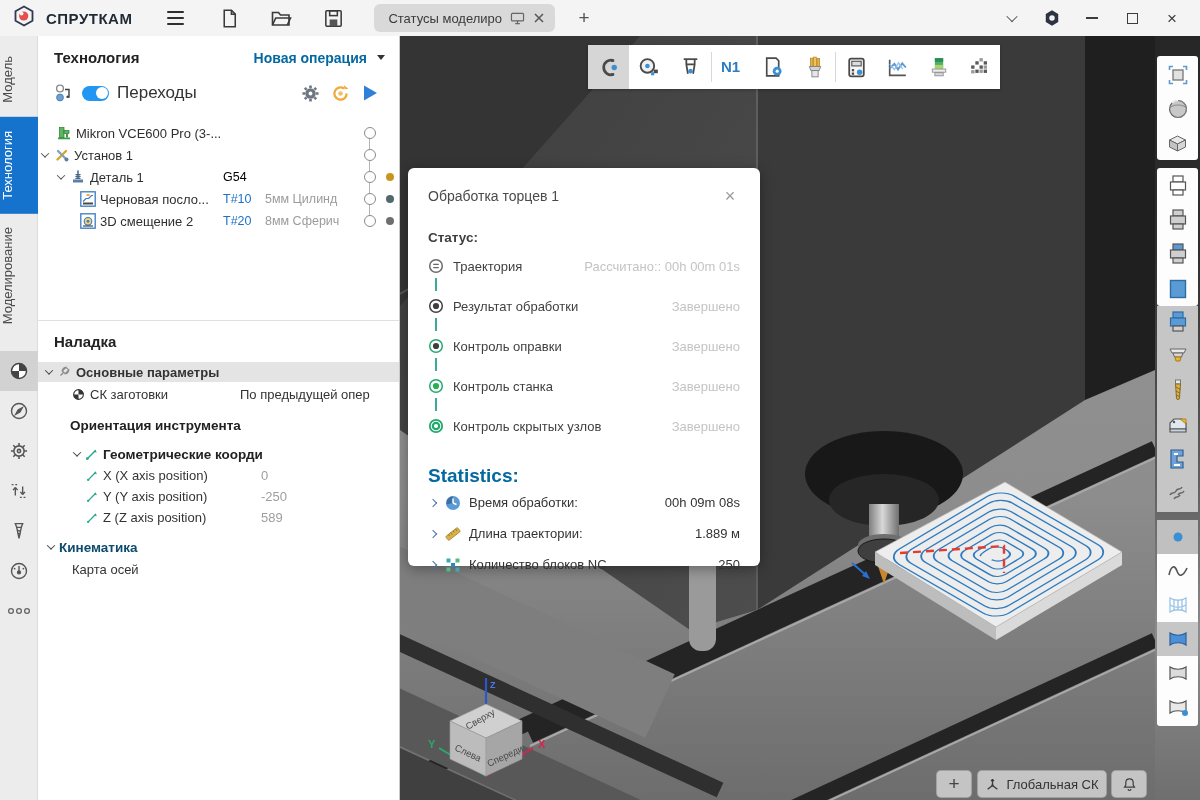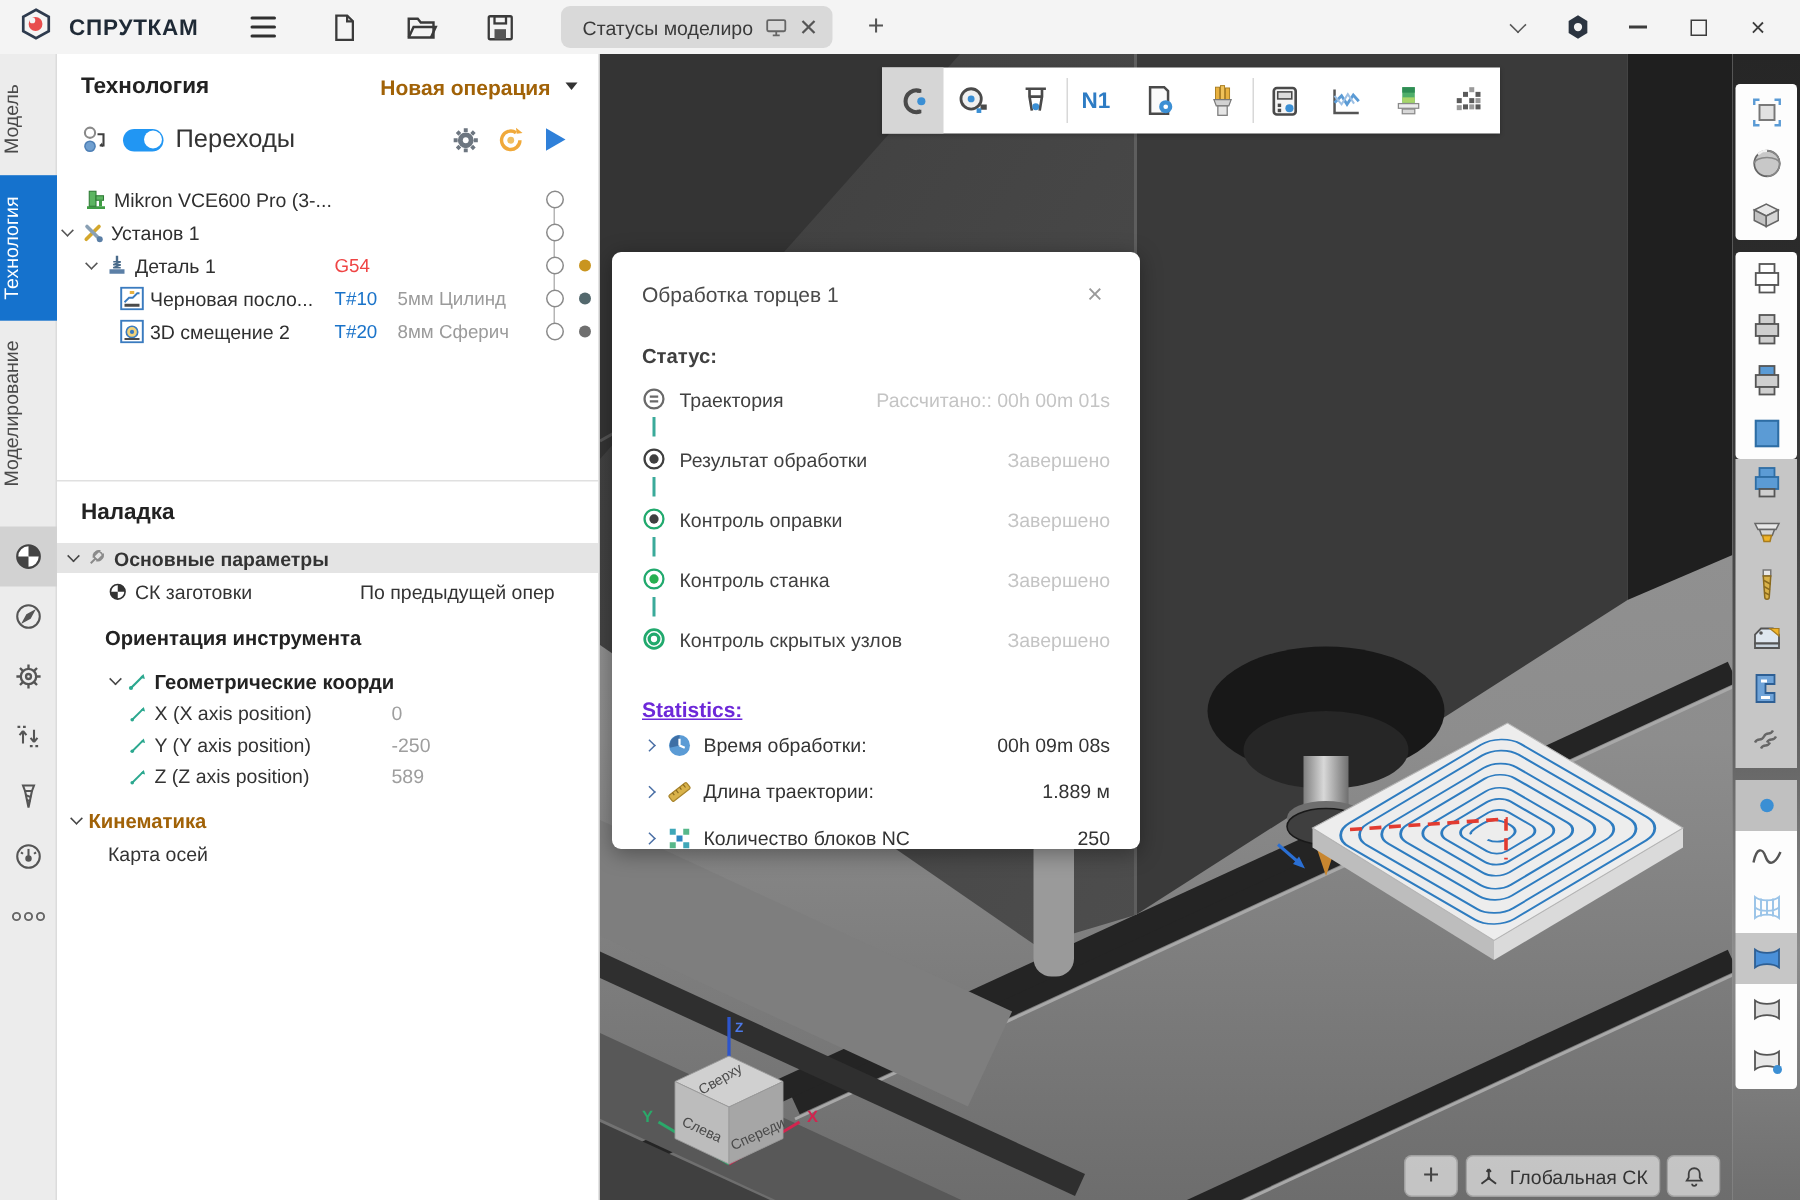--- a/index.html
+++ b/index.html
@@ -33,39 +33,39 @@
   .vtab.active { background:#1572cd; color:#fff; }
   .side-icons { margin-top:12px; display:flex; flex-direction:column; align-items:center; width:38px; }
   .side-ic { width:38px; height:40px; display:flex; align-items:center; justify-content:center; cursor:pointer; }
   .side-ic.active { background:#d2d2d2; }
 
   
   .panel { width:362px; background:#fff; border-right:1px solid #c9c9c9; display:flex; flex-direction:column; }
   .panel-head { display:flex; align-items:center; justify-content:space-between; padding:13px 14px 0 16px; }
   .panel-title { font-size:15px; font-weight:700; color:#222; }
   .new-op { display:flex; align-items:center; gap:10px; cursor:pointer; }
-  .new-op-label { font-size:14px; font-weight:700; color:#a16207; }
+  .new-op-label { font-size:14px; font-weight:700; color:#0369a1; }
   .caret-down { width:0; height:0; border-left:4.5px solid transparent; border-right:4.5px solid transparent; border-top:5.5px solid #333; }
   .toggle-row { display:flex; align-items:center; margin:14px 14px 0 16px; }
   .toggle { width:27px; height:15px; border-radius:8px; background:#2196f3; position:relative; margin:0 8px; cursor:pointer; }
   .toggle i { position:absolute; right:1.5px; top:1.5px; width:12px; height:12px; background:#fff; border-radius:50%; }
   .toggle-label { font-size:17px; color:#333; }
   .toggle-row .spacer { flex:1; }
   .act-ic { width:30px; height:26px; display:flex; align-items:center; justify-content:center; cursor:pointer; }
 
   .tree { margin-top:16px; }
   .trow { display:flex; align-items:center; height:22px; font-size:13px; position:relative; }
   .trow.sel { background:#e3e3e3; }
   .tchev { width:14px; display:flex; justify-content:center; }
   .tchev .chev { width:6px; height:6px; border-color:#555; }
   .ticon { width:20px; display:flex; justify-content:center; align-items:center; }
   .tlabel { flex:1; min-width:0; white-space:nowrap; overflow:hidden; color:#2f2f2f; padding-left:2px; }
   .ttag { width:42px; font-size:12.5px; }
   .ttag.blue { color:#1a73c9; }
-  .ttag.gray { color:#ef4444; }
+  .ttag.gray { color:#000000; }
   .ttool { width:94px; font-size:12.5px; white-space:nowrap; overflow:hidden; }
   .ttool.dark { color:#4a4a4a; }
   .ttool.gray { color:#9b9b9b; }
   .tnode { width:22px; height:22px; position:relative; display:flex; align-items:center; justify-content:center; }
   .tnode .vline { position:absolute; left:10px; width:1px; background:#b5b5b5; top:0; bottom:0; }
   .tnode.first .vline { top:50%; }
   .tnode.last .vline { bottom:50%; }
   .tnode .circ { width:12px; height:12px; border-radius:50%; border:1.5px solid #8a8a8a; background:#fff; position:relative; z-index:1; }
   .tnode .circ.ok { border-color:#21a96d; }
   .tnode .circ.ok::after { content:""; position:absolute; left:2px; top:2px; width:5px; height:5px; border-radius:50%; background:#21a96d; }
@@ -77,21 +77,21 @@
   .group-bar { background:#e4e4e4; display:flex; align-items:center; gap:5px; height:20px; padding-left:8px; margin-top:6px; font-size:13px; font-weight:700; color:#333; }
   .group-bar .chev, .geo-bar .chev, .kin-bar .chev { width:6px; height:6px; border-color:#444; }
   .cs-row { display:flex; align-items:center; height:24px; padding-left:34px; font-size:13px; }
   .cs-row .lbl { width:150px; color:#333; margin-left:5px; }
   .cs-row .val { color:#333; white-space:nowrap; overflow:hidden; flex:1; }
   .orient { font-size:13.5px; font-weight:700; color:#222; padding:12px 16px 4px 32px; }
   .geo-bar { display:flex; align-items:center; gap:5px; height:22px; padding-left:36px; font-size:13.5px; font-weight:700; color:#222; margin-top:6px; }
   .axis-row { display:flex; align-items:center; height:21px; padding-left:48px; font-size:13px; }
   .axis-row .lbl { width:158px; color:#333; margin-left:5px; }
   .axis-row .val { color:#9e9e9e; }
-  .kin-bar { display:flex; align-items:center; gap:5px; height:22px; padding-left:10px; font-size:13.5px; font-weight:700; color:#a16207; margin-top:8px; }
+  .kin-bar { display:flex; align-items:center; gap:5px; height:22px; padding-left:10px; font-size:13.5px; font-weight:700; color:#0c4a6e; margin-top:8px; }
   .map-row { height:22px; padding-left:34px; font-size:13px; color:#333; display:flex; align-items:center; }
 
   
   .viewport { position:relative; width:755px; height:764px; background:#2c2c2c; overflow:hidden; }
   .scene { position:absolute; left:0; top:0; }
 
   .vp-toolbar { position:absolute; left:188px; top:9px; height:44px; background:#fff; display:flex; align-items:center; box-shadow:0 1px 3px rgba(0,0,0,.25); }
   .vp-btn { width:41px; height:44px; display:flex; align-items:center; justify-content:center; cursor:pointer; }
   .vp-btn.active { background:#d6d6d6; }
   .vp-sep { width:1px; height:30px; background:#d8d8d8; }
@@ -103,21 +103,21 @@
   .dlg-title { font-size:14px; color:#4a4a4a; }
   .dlg-close { width:20px; height:20px; display:flex; align-items:center; justify-content:center; cursor:pointer; color:#9a9a9a; font-size:18px; }
   .dlg-status-label { font-size:13.5px; font-weight:700; color:#3f3f3f; margin-top:24px; }
   .status-list { margin-top:12px; }
   .st-item { position:relative; height:40px; display:flex; align-items:flex-start; }
   .st-item .row { display:flex; align-items:center; width:100%; height:18px; }
   .st-icon { width:16px; height:16px; margin-right:9px; flex:none; }
   .st-name { font-size:13px; color:#3f3f3f; flex:1; }
   .st-val { font-size:13px; color:#c4c4c4; text-align:right; white-space:nowrap; }
   .st-conn { position:absolute; left:7px; top:21px; width:2px; height:13px; background:#3aaa9a; }
-  .dlg-stats-label { font-size:14px; font-weight:700; color:#6d28d9; margin-top:8px;text-decoration:underline; }
+  .dlg-stats-label { font-size:19px; font-weight:700; color:#0369a1; margin-top:8px; }
   .stat-row { display:flex; align-items:center; height:31px; padding-left:2px; }
   .stat-row .chev { width:6px; height:6px; border-color:#4a6fa5; margin-right:9px; }
   .stat-icon { width:16px; height:16px; margin-right:8px; }
   .stat-name { font-size:13px; color:#333; flex:1; }
   .stat-val { font-size:13px; color:#333; }
 
   
   .vp-bottom-btn { position:absolute; top:734px; height:28px; background:rgba(208,208,208,.88); border:1px solid rgba(120,120,120,.45); border-radius:5px; display:flex; align-items:center; justify-content:center; gap:6px; font-size:13px; color:#333; cursor:pointer; }
   .btn-plus { left:536px; width:36px; font-size:19px; color:#444; }
   .btn-cs   { left:577px; width:130px; }

